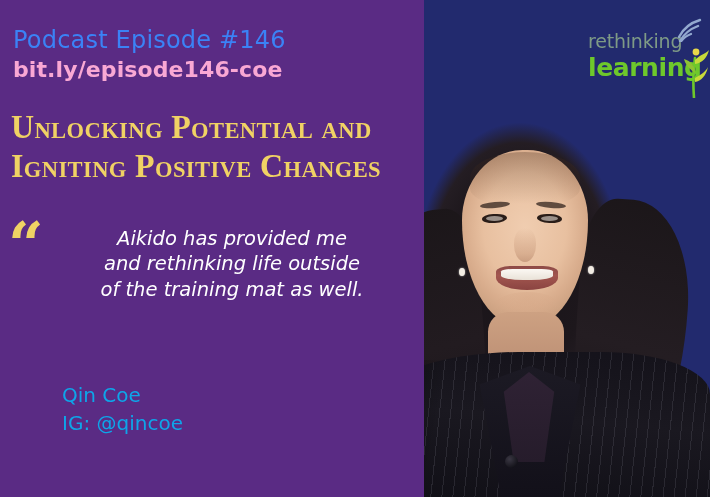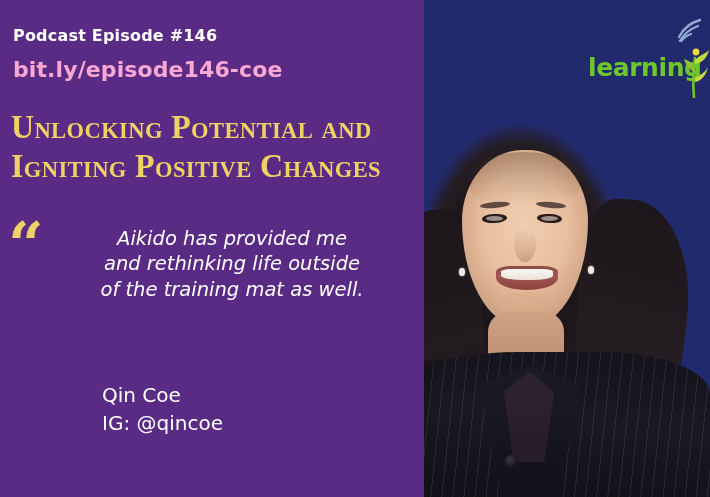--- a/index.html
+++ b/index.html
@@ -227,23 +227,23 @@
     width: 424px;
     height: 497px;
     padding: 0;
   }
 
   .episode-line {
     position: absolute;
     left: 13px;
     top: 26px;
     font-family: "DejaVu Sans", sans-serif;
-    font-size: 16px;
-    font-weight: 700;
-    color: #ffffff;
+    font-size: 24px;
+    font-weight: 400;
+    color: #3b82f6;
     letter-spacing: .2px;
     white-space: nowrap;
   }
   .url-line {
     position: absolute;
     left: 13px;
     top: 57px;
     font-family: "DejaVu Sans", sans-serif;
     font-size: 22px;
     font-weight: 700;
@@ -295,23 +295,22 @@
   }
   .quote-text .q-line { display: block; white-space: nowrap; }
 
   .attribution {
     position: absolute;
     left: 62px;
     top: 381px;
     font-family: "DejaVu Sans", sans-serif;
     font-size: 20px;
     font-weight: 400;
-    color: #ffffff;
+    color: #0ea5e9;
     line-height: 1.42;
-    margin-left: 40px;
   }
   .attribution .a-line { display: block; white-space: nowrap; }
 
   
   #logo {
     position: absolute;
     right: 4px;
     top: 10px;
     width: 118px;
     height: 92px;
@@ -408,20 +407,21 @@
       <span class="q-line">of the training mat as well.</span>
     </div>
 
     <div class="attribution">
       <span class="a-line">Qin Coe</span>
       <span class="a-line">IG: @qincoe</span>
     </div>
   </div>
 
   <div id="logo">
+    <div class="logo-rethinking">rethinking</div>
     <div class="logo-learning">learning</div>
 
     <svg class="wifi-arcs" width="30" height="26" viewBox="0 0 30 26">
       <g fill="none" stroke="#93a9cf" stroke-width="2.4" stroke-linecap="round">
         <path d="M3 21 C7 13, 14 7, 24 4"></path>
         <path d="M4 25 C8 18, 14 13, 22 10"></path>
       </g>
       <path d="M5 25.5 C7.5 22, 11 19.5, 15 18" fill="none" stroke="#93a9cf" stroke-width="2.2" stroke-linecap="round"></path>
     </svg>
 

